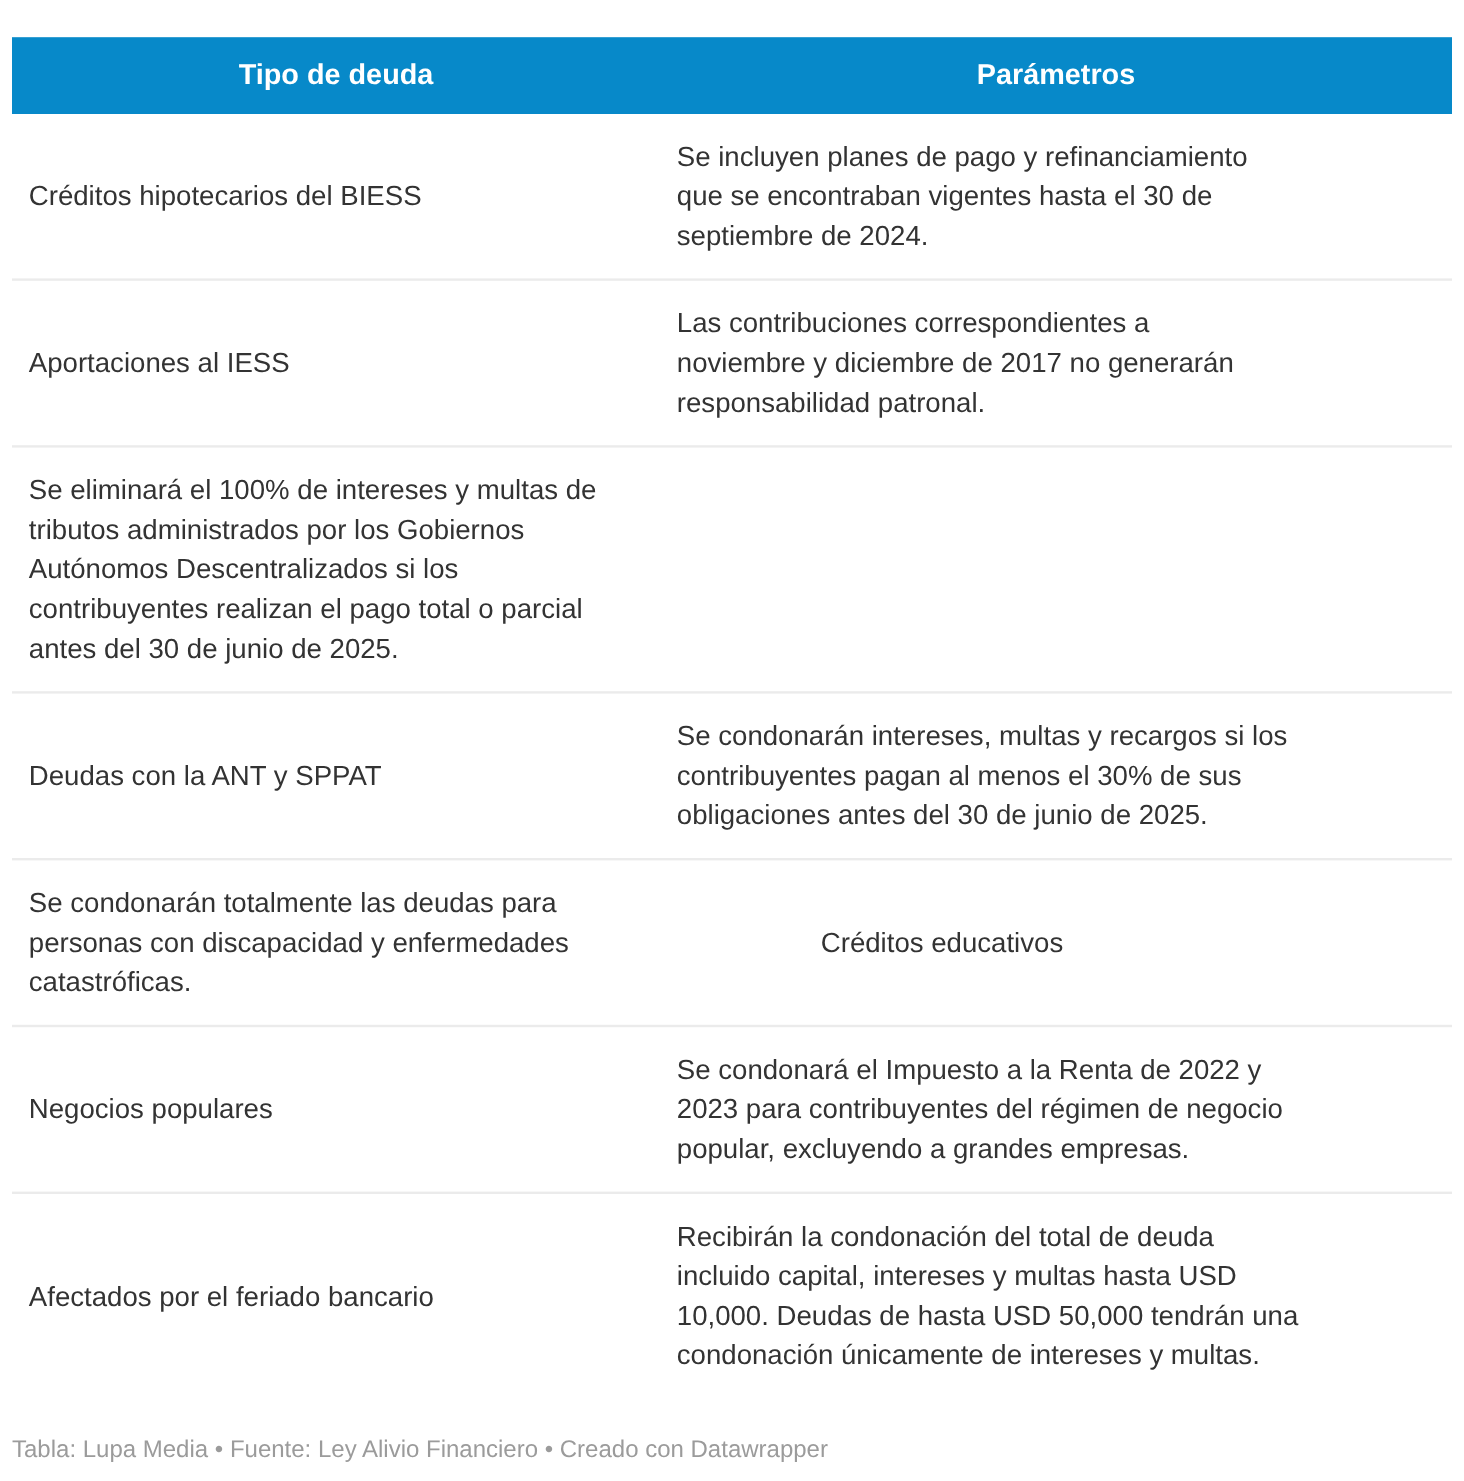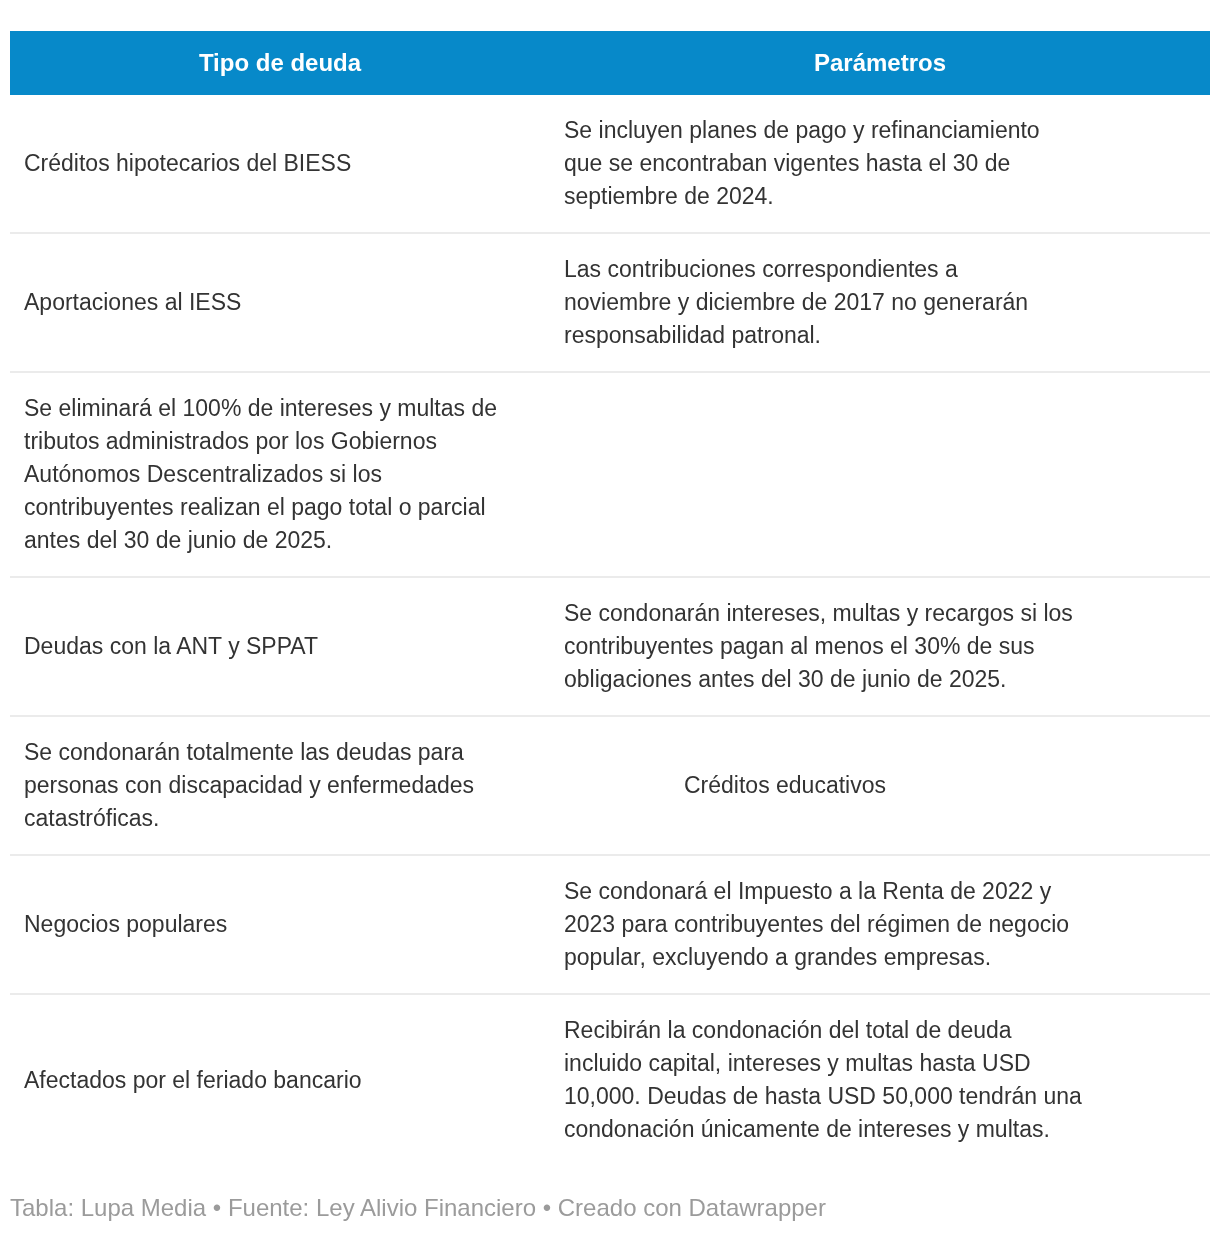--- a/index.html
+++ b/index.html
@@ -52,21 +52,21 @@
   }
   .tr:last-child { border-bottom: none; }
   .td {
     font-size: 23px;
     line-height: 33px;
     padding: 0 14px;
   }
   .td.col2 { white-space: pre-line; }
   .footer {
     margin-top: 31px;
-    font-size: 24px;
+    font-size: 20px;
     line-height: 24px;
     color: var(--footer-text);
     text-align: left;
   }
 </style>
 </head>
 <body>
 
 <div class="chart-wrap">
   <div class="table">

